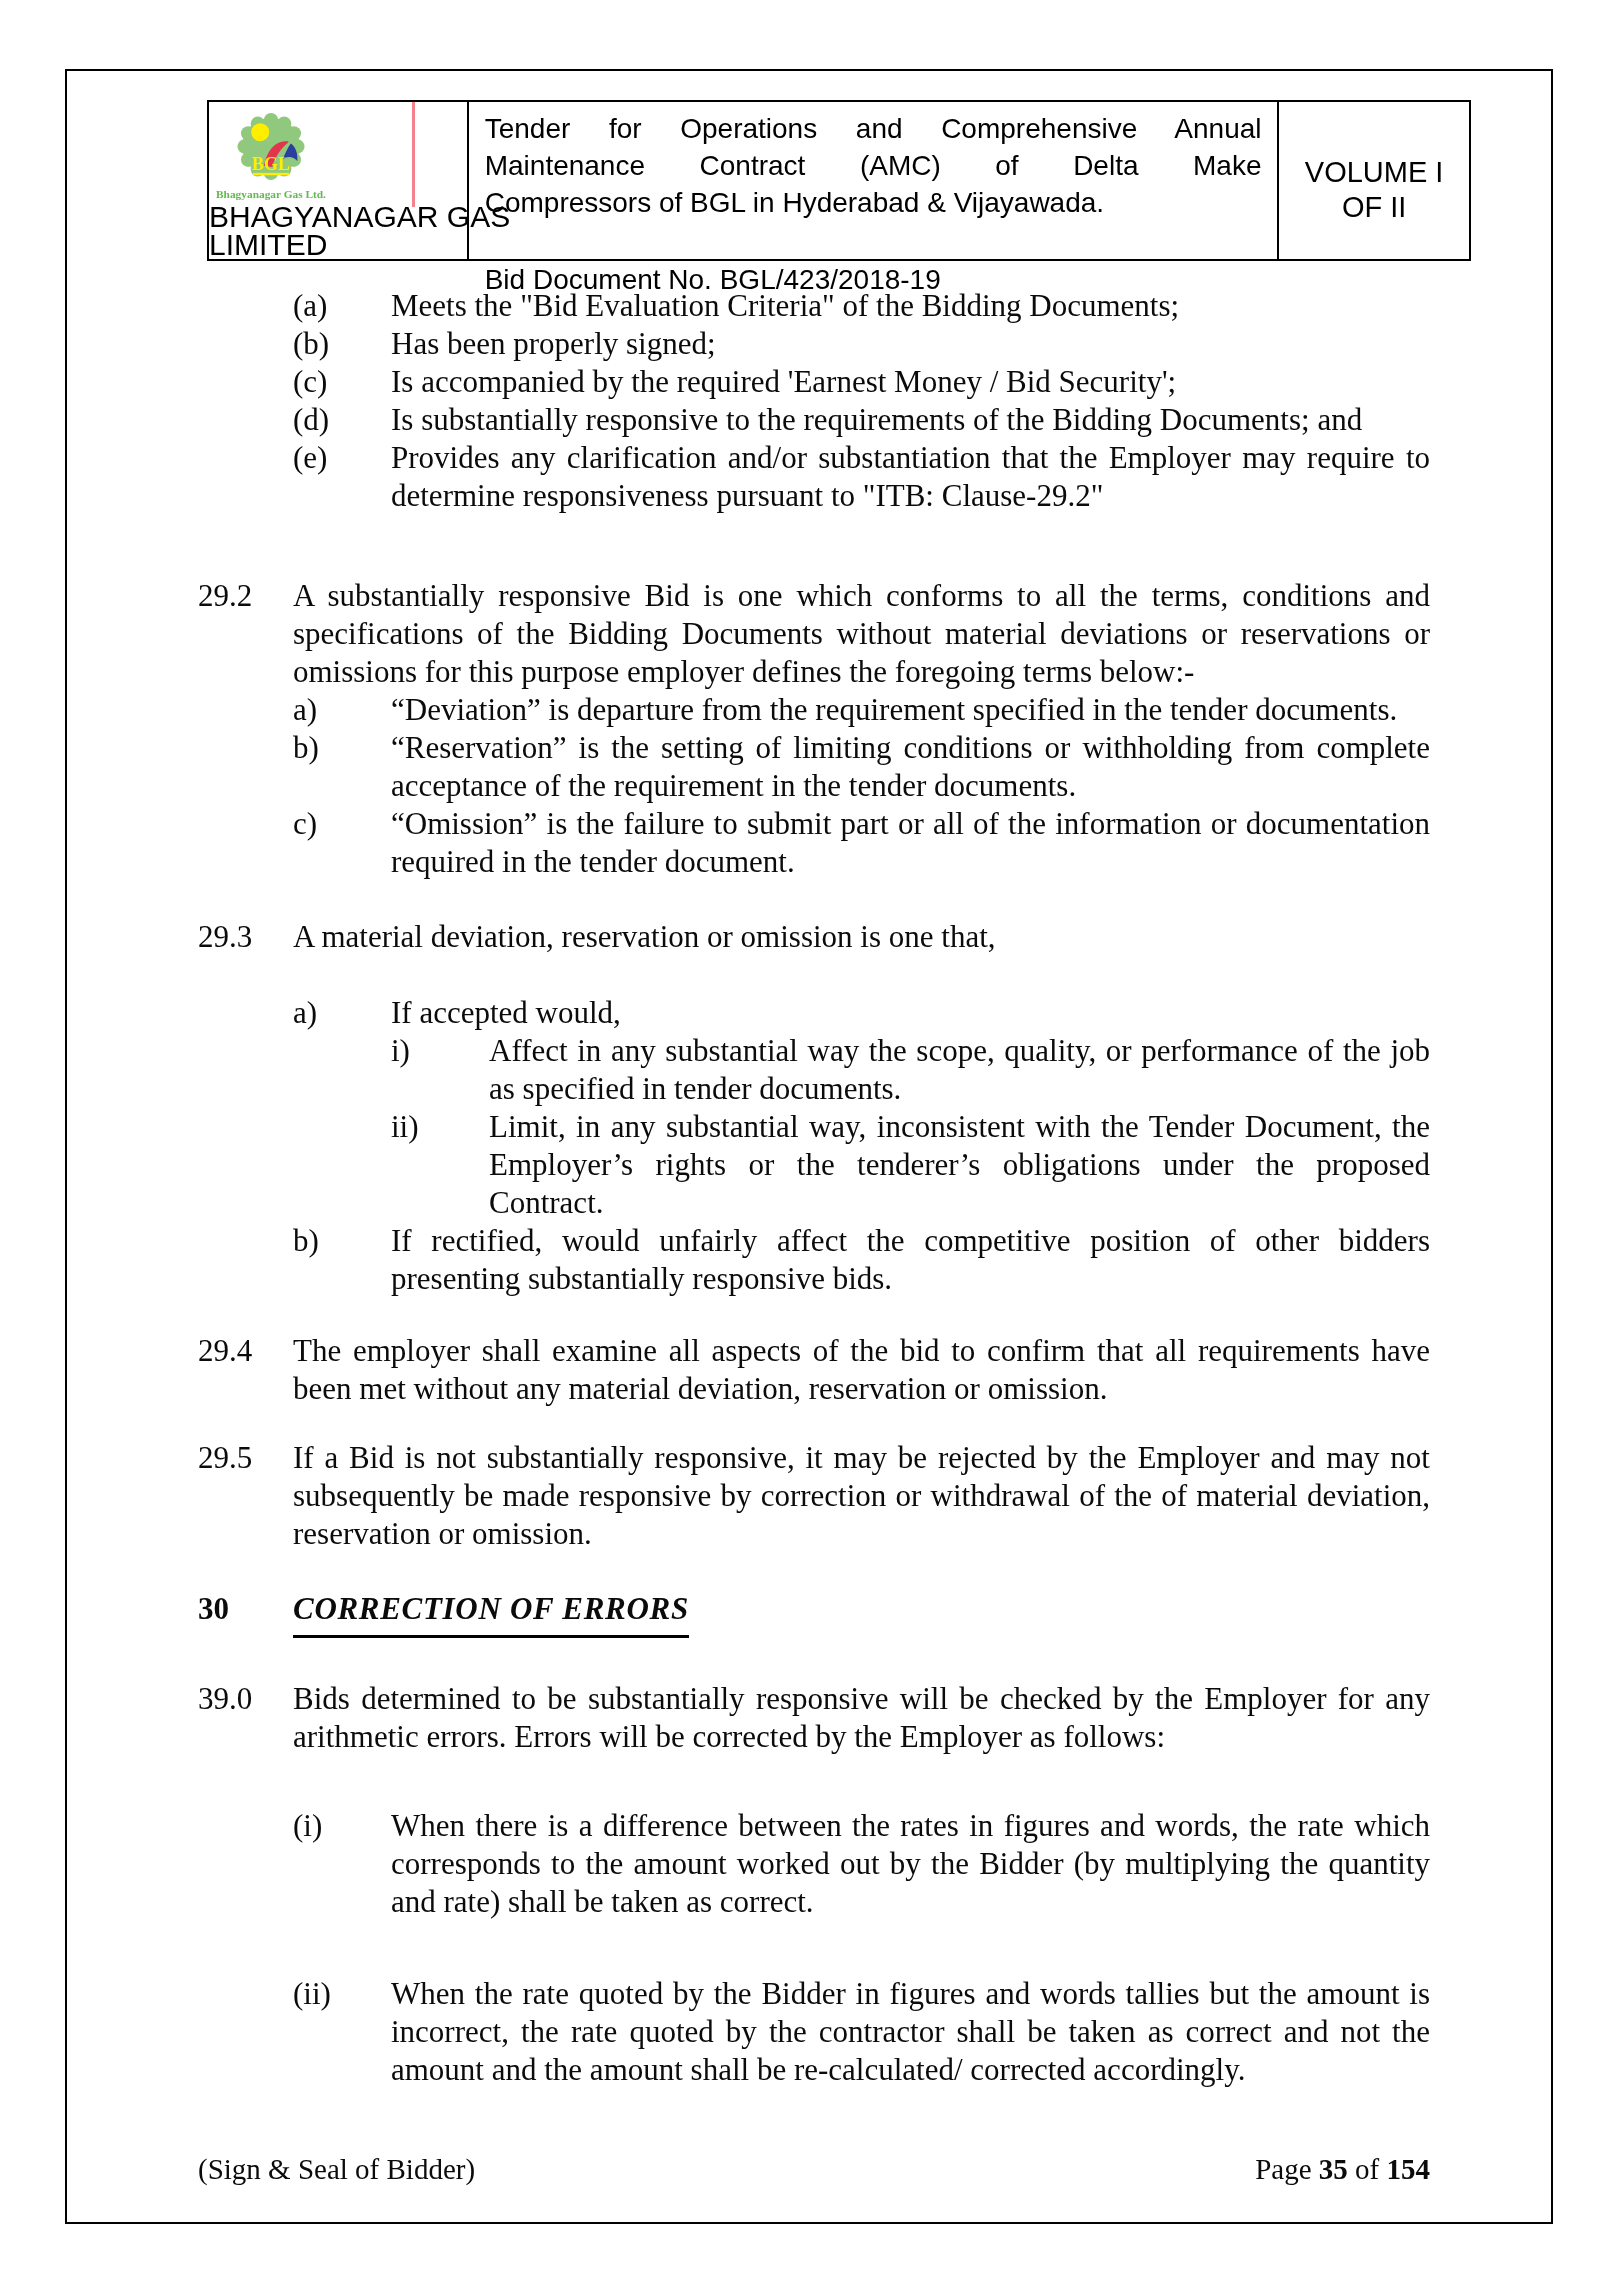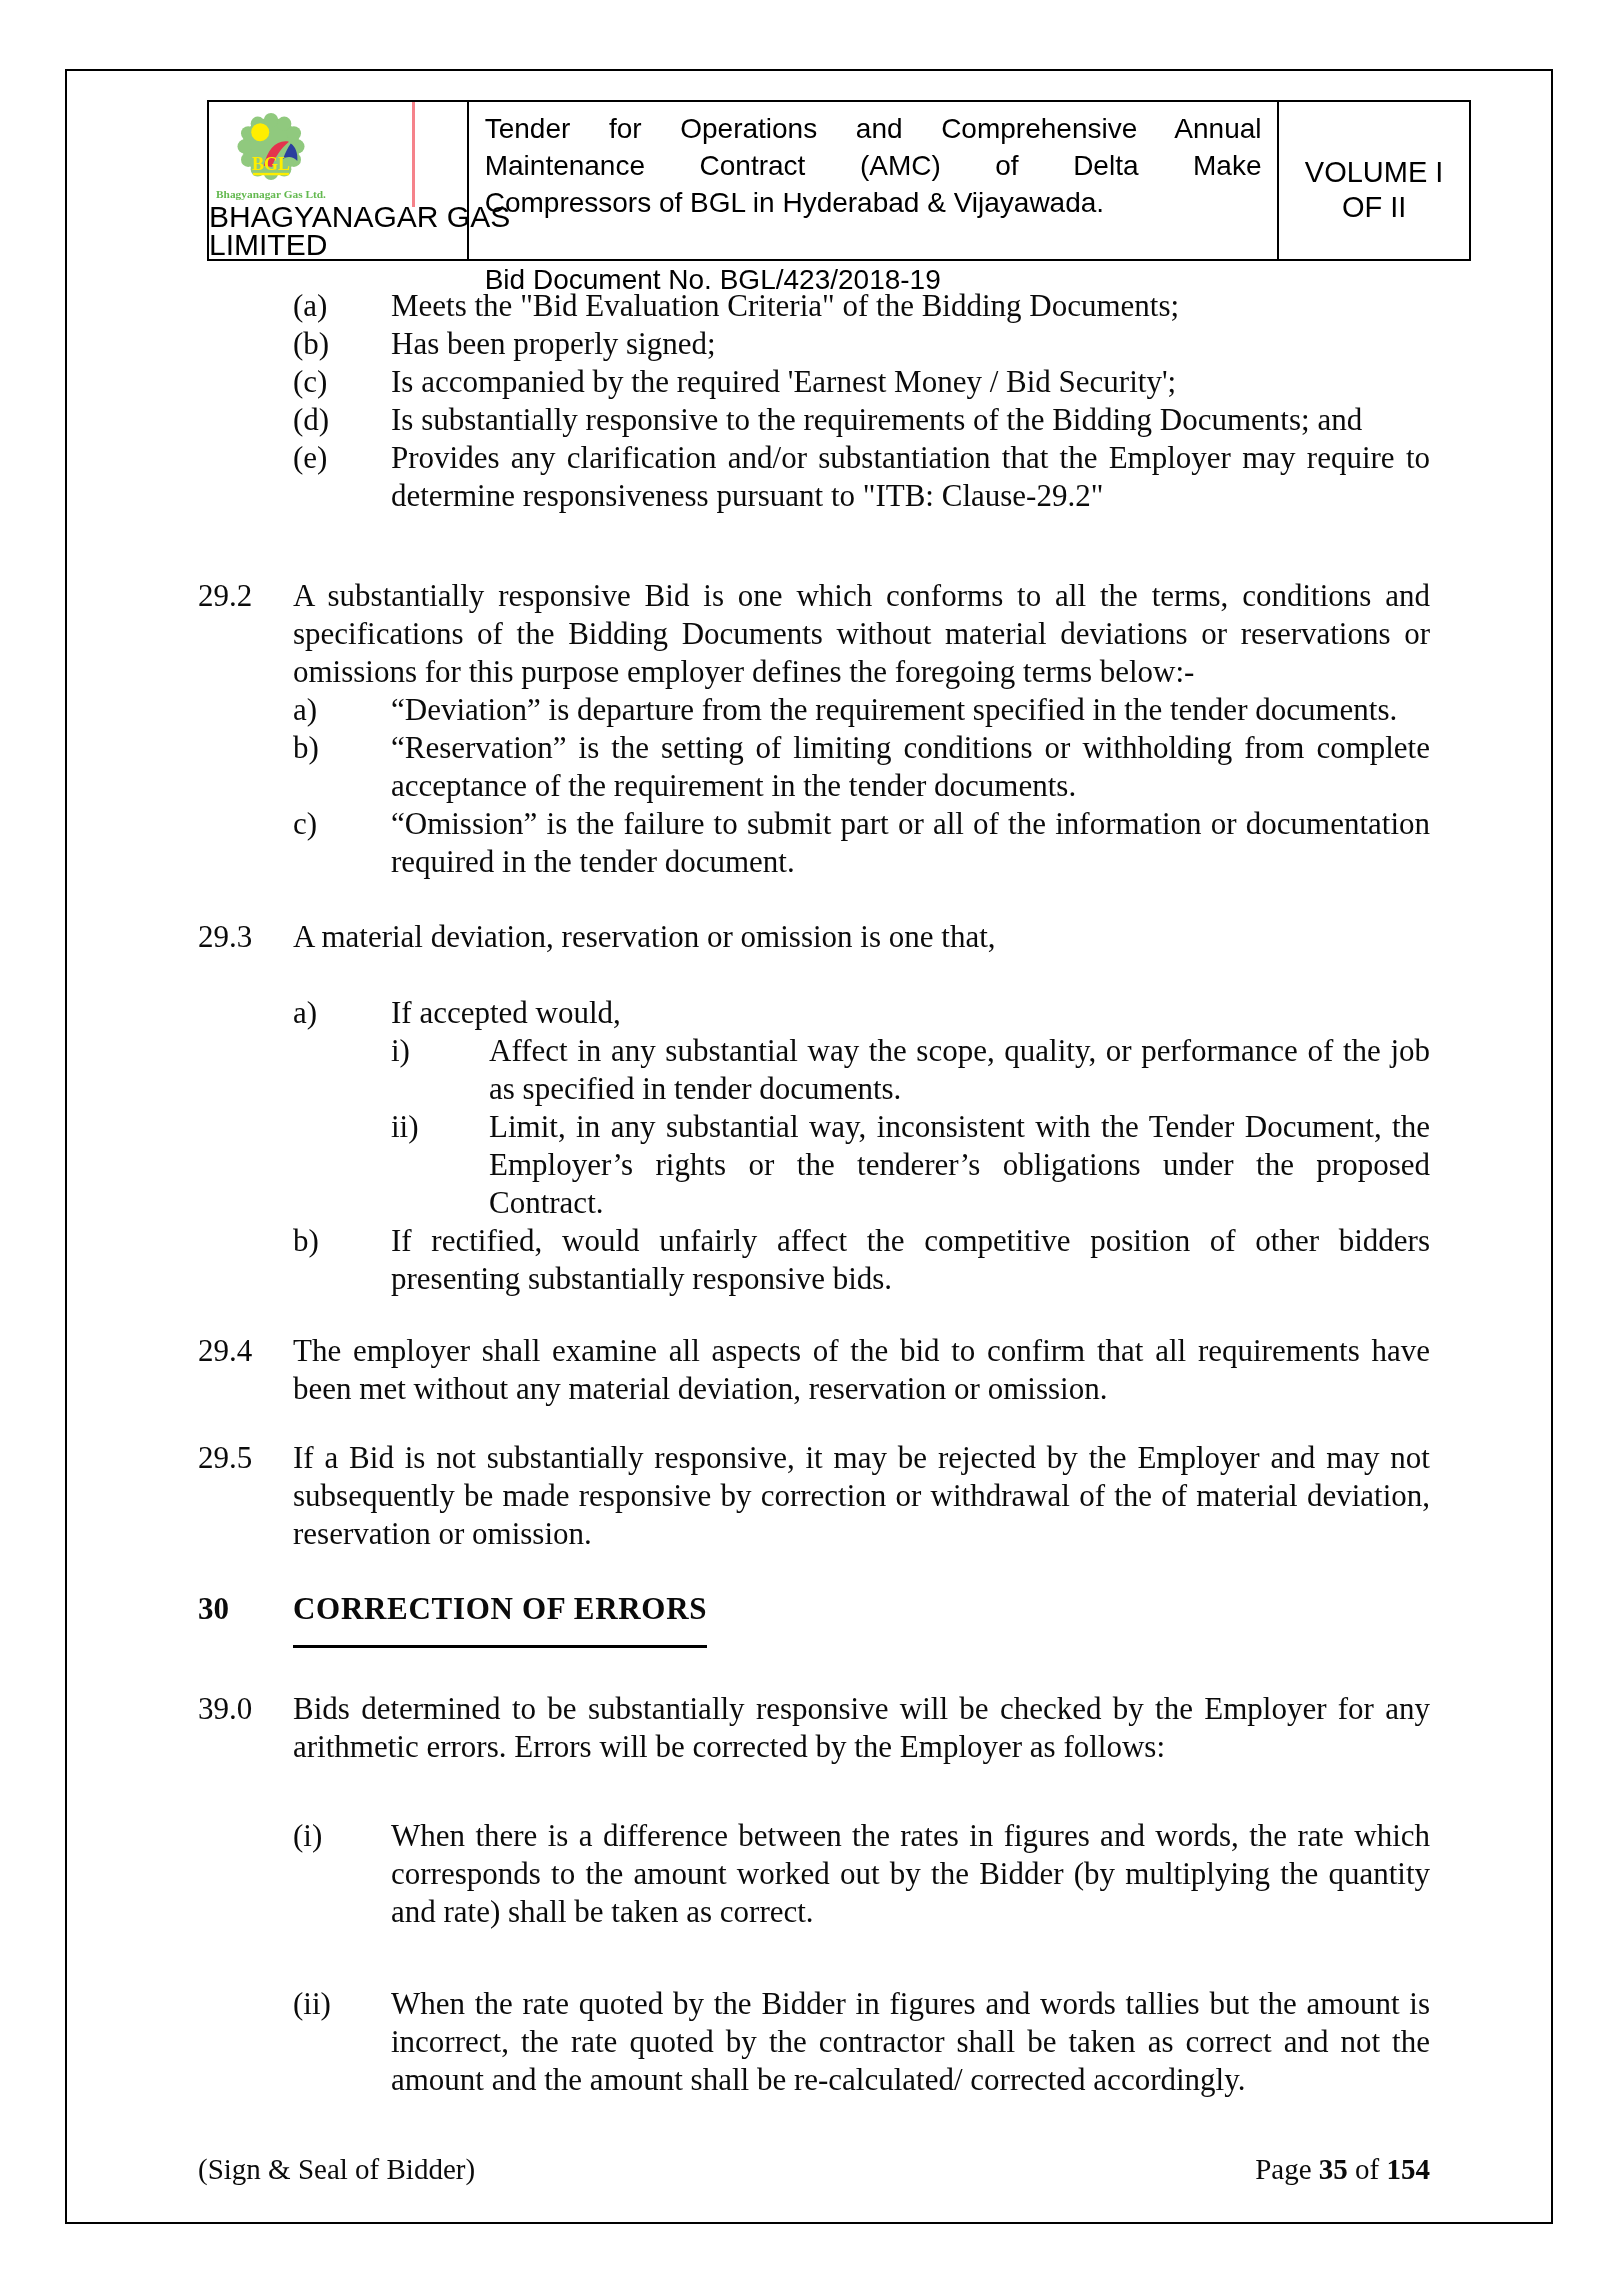--- a/index.html
+++ b/index.html
@@ -40,21 +40,21 @@
   .mt-293{margin-top:37px;justify-content:center;}
   .mt-293a{margin-top:38px;}
   .mt-294{margin-top:34px;}
   .mt-295{margin-top:31px;}
   .mt-30{margin-top:37px;}
   .mt-301{margin-top:42px;}
   .mt-i{margin-top:51px;}
   .mt-ii{margin-top:54px;}
   .bold{font-weight:bold;}
   .heading-ul{font-weight:bold;display:inline-block;border-bottom:3.9px solid #000;
-              padding-bottom:17px;letter-spacing:0.7px;}
+              padding-bottom:7px;letter-spacing:0.7px;font-style:italic;}
 
   
   .footer{position:absolute;left:131px;top:2081px;width:1232px;display:flex;
           justify-content:space-between;font-size:29px;line-height:34px;}
 
   svg text{font-family:"Liberation Serif", serif;}
 </style>
 </head>
 <body>
 

